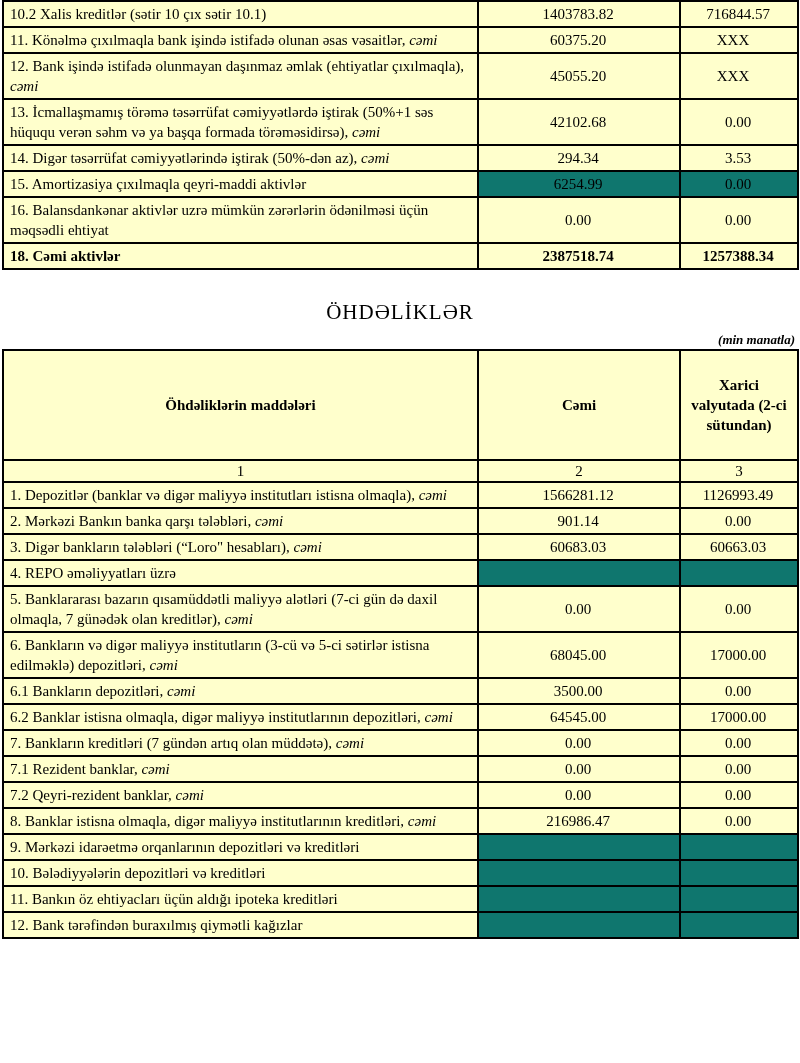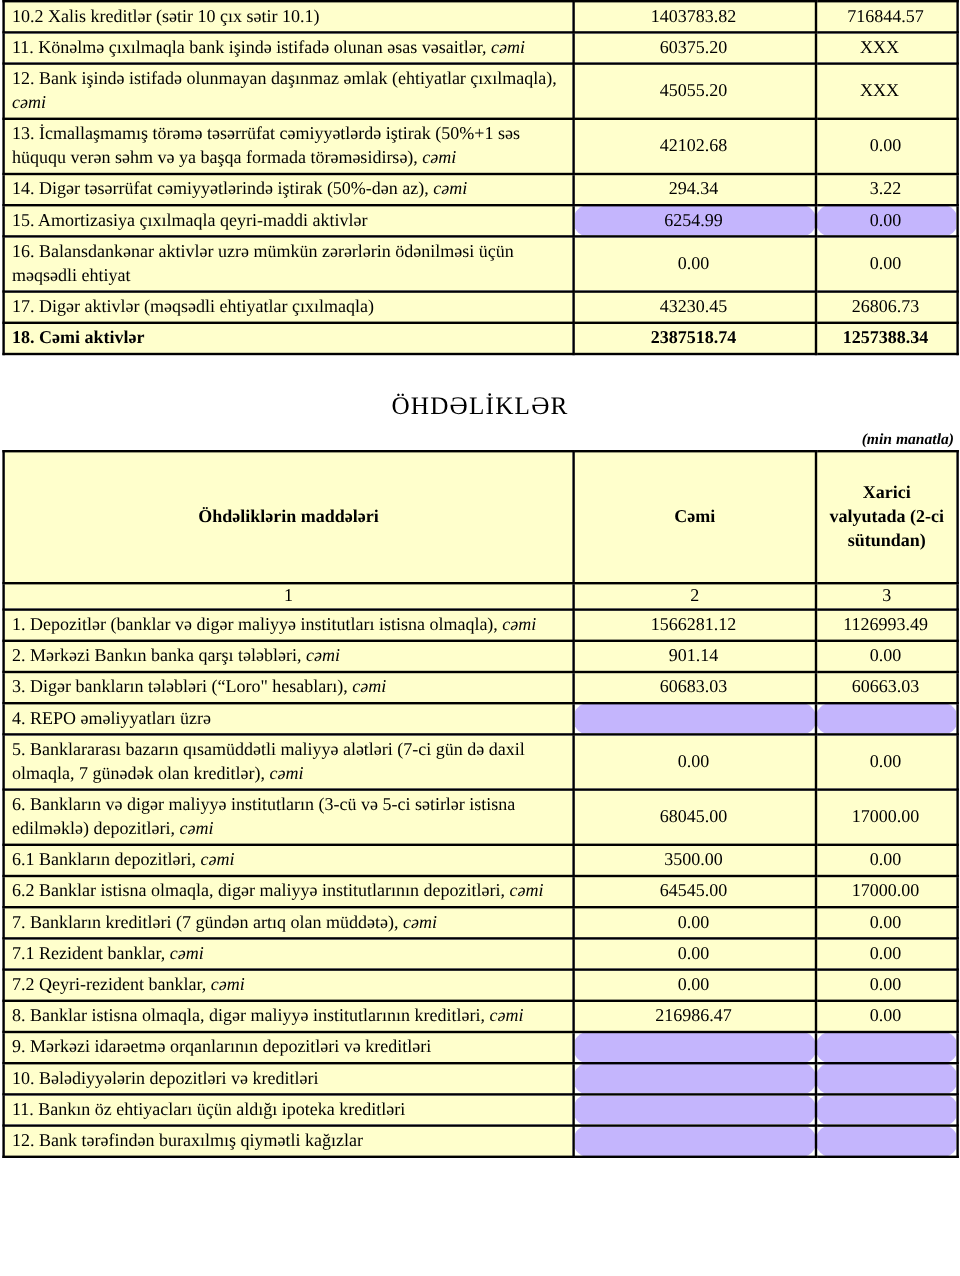--- a/index.html
+++ b/index.html
@@ -28,21 +28,21 @@
     background: var(--cell-bg, #FFFFCC);
     font-size: 15px;
     line-height: 20px;
     padding: 2px 6px;
     vertical-align: middle;
     overflow: hidden;
   }
   table.fin td.label { text-align: left; }
   table.fin td.num   { text-align: center; padding-right: 8px; }
   table.fin td.center{ text-align: center; padding-right: 18px; }
-  table.fin td.white { background: #c4b5fd; border-radius: 12px; }
+  table.fin td.white { background: #0f766e; }
   table.fin tr.bold td { font-weight: bold; }
 
   table.fin thead th {
     font-weight: bold;
     text-align: center;
     padding: 24px 6px;
     vertical-align: middle;
   }
   table.fin tr.idx td {
     text-align: center;
@@ -95,36 +95,31 @@
           <td class="num center">XXX</td>
         </tr>
         <tr>
           <td class="label"><span>13. İcmallaşmamış törəmə təsərrüfat cəmiyyətlərdə iştirak (50%+1 səs hüququ verən səhm və ya başqa formada törəməsidirsə), </span><i>cəmi</i></td>
           <td class="num">42102.68</td>
           <td class="num">0.00</td>
         </tr>
         <tr>
           <td class="label"><span>14. Digər təsərrüfat cəmiyyətlərində iştirak (50%-dən az), </span><i>cəmi</i></td>
           <td class="num">294.34</td>
-          <td class="num">3.22</td>
+          <td class="num">3.53</td>
         </tr>
         <tr>
           <td class="label"><span>15. Amortizasiya çıxılmaqla qeyri-maddi aktivlər</span></td>
           <td class="num white">6254.99</td>
           <td class="num white">0.00</td>
         </tr>
         <tr>
           <td class="label"><span>16. Balansdankənar aktivlər uzrə mümkün zərərlərin ödənilməsi üçün məqsədli ehtiyat</span></td>
           <td class="num">0.00</td>
           <td class="num">0.00</td>
-        </tr>
-        <tr>
-          <td class="label"><span>17. Digər aktivlər (məqsədli ehtiyatlar çıxılmaqla)</span></td>
-          <td class="num">43230.45</td>
-          <td class="num">26806.73</td>
         </tr>
         <tr class="bold">
           <td class="label"><span>18. Cəmi aktivlər</span></td>
           <td class="num">2387518.74</td>
           <td class="num">1257388.34</td>
         </tr>
       </tbody>
   </table>
 
   <h1 class="section-title">ÖHDƏLİKLƏR</h1>

